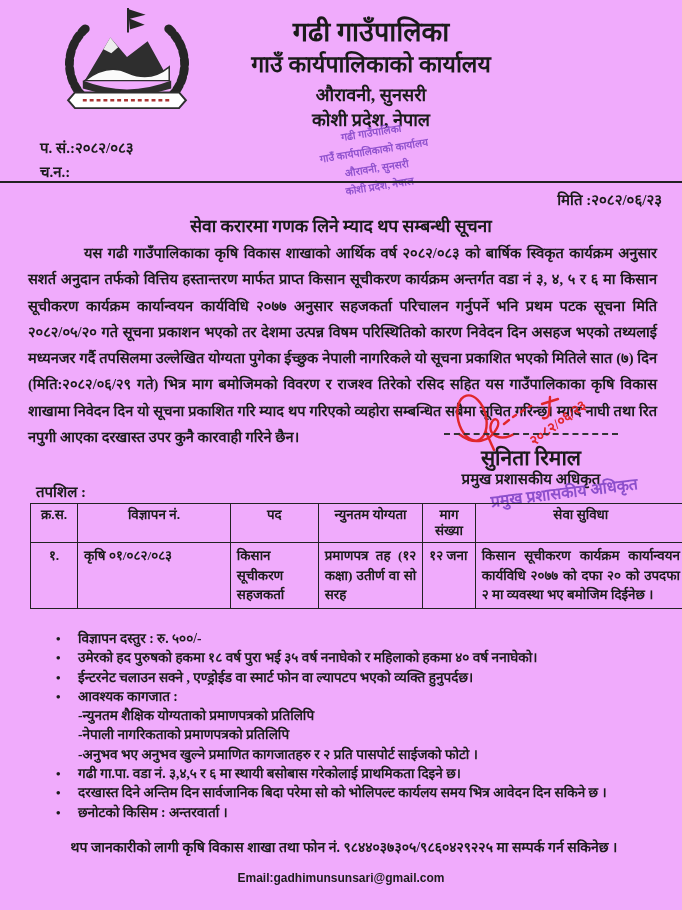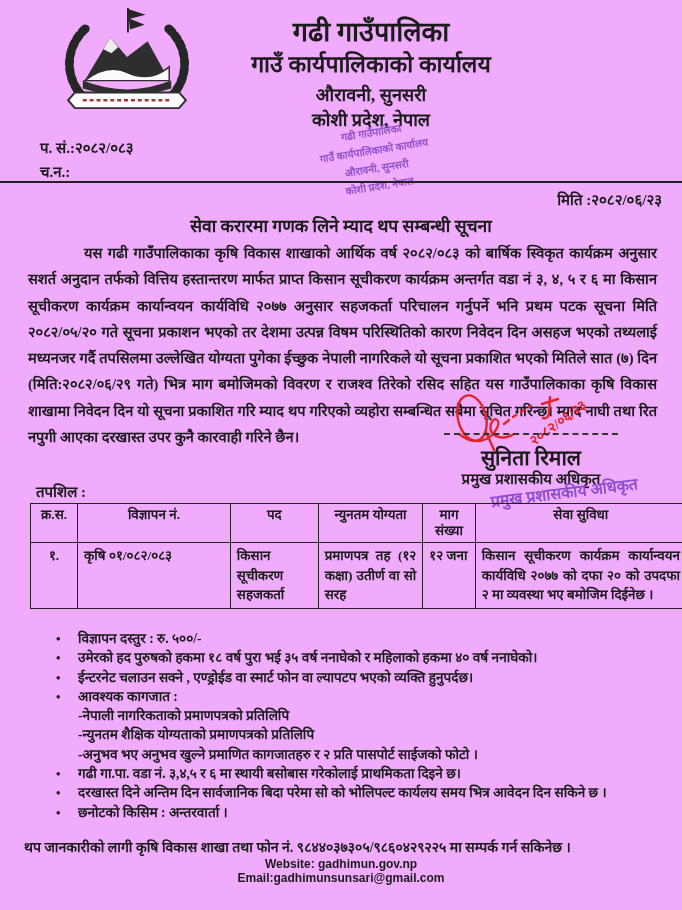--- a/index.html
+++ b/index.html
@@ -67,21 +67,21 @@
   .vtab td.j{text-align:justify;}
   col.c1{width:45px;}col.c2{width:146px;}col.c3{width:84px;}
   col.c4{width:100px;}col.c5{width:50px;}col.c6{width:202px;}
   
   .blist{position:absolute;left:56px;right:22px;top:629px;font-size:13.6px;font-weight:600;}
   .bi{position:relative;padding-left:22px;line-height:19.3px;}
   .bi::before{content:"•";position:absolute;left:0;top:0;font-size:13px;}
   .bi.sub{padding-left:22px;}
   .bi.sub::before{content:"";}
   
-  .f-contact{position:absolute;left:24px;right:18px;top:837px;font-size:14px;font-weight:bold;}
+  .f-contact{position:absolute;left:24px;right:18px;top:837px;font-size:14px;font-weight:bold;text-align:center;}
   .f-web{position:absolute;left:0;right:0;top:857px;text-align:center;font-size:12px;font-weight:bold;font-family:"Liberation Sans","DejaVu Sans",sans-serif;}
   .f-email{position:absolute;left:0;right:0;top:871px;text-align:center;font-size:12px;font-weight:bold;font-family:"Liberation Sans","DejaVu Sans",sans-serif;}
 </style>
 </head>
 <body>
 
 <div class="page">
 
   <svg class="emblem" viewBox="0 0 150 110" xmlns="http://www.w3.org/2000/svg">
     <path d="M76 2 L76 27" stroke="#262626" stroke-width="2" fill="none"></path>
@@ -162,25 +162,24 @@
         <td class="j">किसान सूचीकरण कार्यक्रम कार्यान्वयन कार्यविधि २०७७ को दफा २० को उपदफा २ मा व्यवस्था भए बमोजिम दिईनेछ ।</td>
       </tr>
     </tbody>
   </table>
 
   <div class="blist">
     <div class="bi"><span>विज्ञापन दस्तुर : रु. ५००/-</span></div>
     <div class="bi"><span>उमेरको हद पुरुषको हकमा १८ वर्ष पुरा भई ३५ वर्ष ननाघेको र महिलाको हकमा ४० वर्ष ननाघेको।</span></div>
     <div class="bi"><span>ईन्टरनेट चलाउन सक्ने , एण्ड्रोईड वा स्मार्ट फोन वा ल्यापटप भएको व्यक्ति हुनुपर्दछ।</span></div>
     <div class="bi"><span>आवश्यक कागजात :</span></div>
+    <div class="bi sub"><span>-न्युनतम शैक्षिक  योग्यताको प्रमाणपत्रको प्रतिलिपि</span></div>
     <div class="bi sub"><span>-नेपाली नागरिकताको प्रमाणपत्रको प्रतिलिपि</span></div>
-    <div class="bi sub"><span>-न्युनतम शैक्षिक  योग्यताको प्रमाणपत्रको प्रतिलिपि</span></div>
     <div class="bi sub"><span>-अनुभव भए अनुभव खुल्ने प्रमाणित कागजातहरु र २ प्रति पासपोर्ट साईजको फोटो ।</span></div>
     <div class="bi"><span>गढी गा.पा. वडा नं. ३,४,५ र ६  मा स्थायी बसोबास गरेकोलाई प्राथमिकता दिइने छ।</span></div>
     <div class="bi"><span>दरखास्त दिने अन्तिम दिन सार्वजानिक बिदा परेमा सो को भोलिपल्ट कार्यलय समय भित्र आवेदन दिन सकिने छ ।</span></div>
     <div class="bi"><span>छनोटको किसिम : अन्तरवार्ता ।</span></div>
   </div>
 
   <div class="f-contact">थप जानकारीको लागी कृषि विकास शाखा तथा फोन नं. ९८४४०३७३०५/९८६०४२९२२५ मा सम्पर्क गर्न सकिनेछ ।</div>
-  <div class="f-web">Website: gadhimun.gov.np</div>
   <div class="f-email">Email:gadhimunsunsari@gmail.com</div>
 
 </div>
 
 </body></html>

